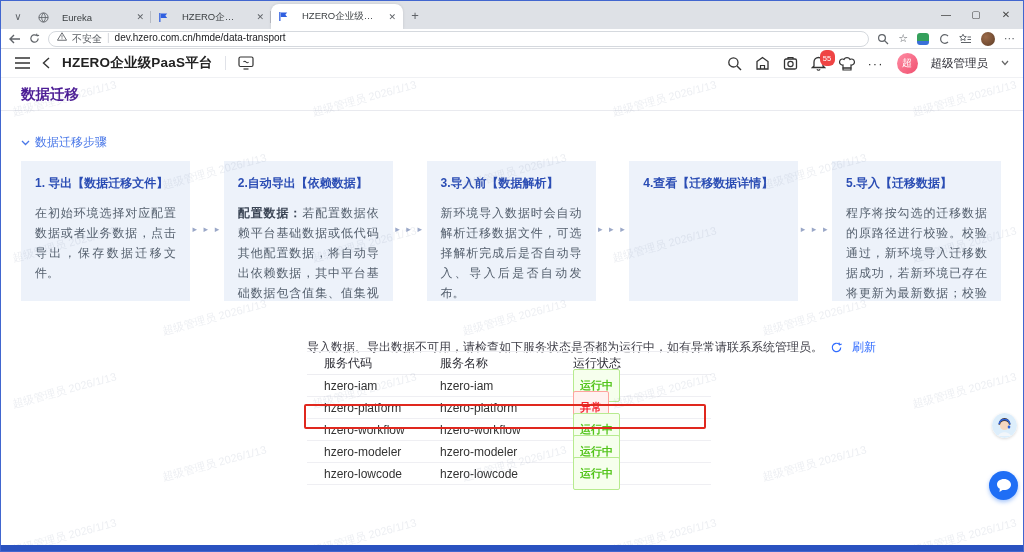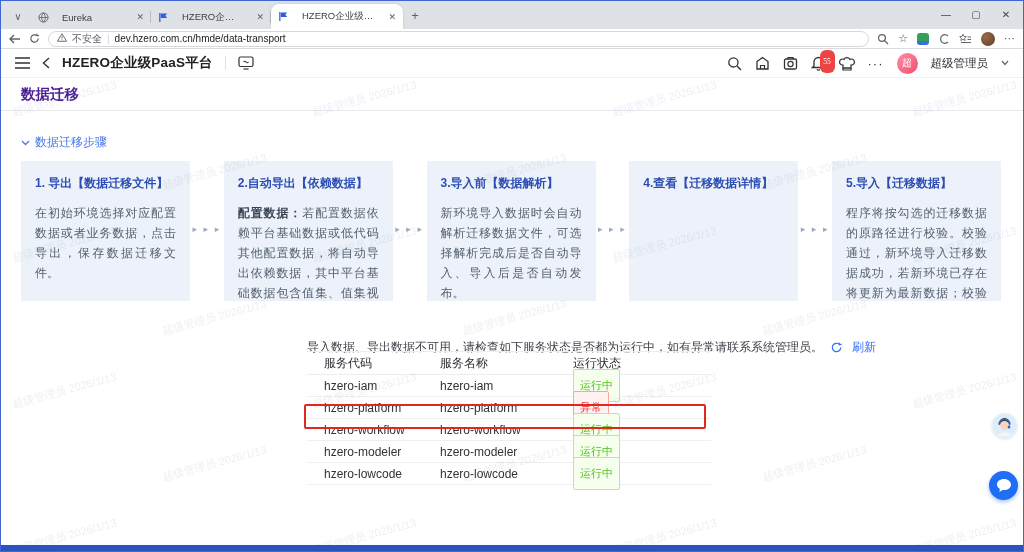--- a/index.html
+++ b/index.html
@@ -15,37 +15,37 @@
   .tab .tab-close { font-size:9px; color:#5f6368; flex:0 0 auto; }
   .tab.active { background:#fff; border-radius:8px 8px 0 0; height:25px; box-shadow:0 0 3px rgba(0,0,0,.12); }
   .tab:not(.active)::after { content:""; position:absolute; right:0; top:6px; height:12px; width:1px; background:#b8bcc4; }
   .tab-fav { width:11px; height:11px; flex:0 0 auto; display:flex; align-items:center; justify-content:center; }
   .newtab-btn { width:24px; height:24px; display:flex; align-items:center; justify-content:center; font-size:13px; color:#5f6368; margin-bottom:2px; }
   .win-controls { position:absolute; right:2px; top:0; height:26px; display:flex; z-index:5; }
   .win-controls span { width:30px; height:26px; display:flex; align-items:center; justify-content:center; font-size:10px; color:#444; }
 
   .urlbar { position:absolute; top:28px; left:0; right:0; height:20px; background:#fff; border-bottom:1px solid #dadce0; display:flex; align-items:center; padding:0 8px; gap:8px; }
   .nav-ic { color:#5f6368; display:flex; align-items:center; }
-  .url-pill { flex:1; height:16px; border:1px solid #d5d9de; border-radius:9px; display:flex; align-items:center; padding:0 8px; gap:5px; font-size:10px; color:#202124; background:#fff; }
+  .url-pill { flex:1; height:16px; border:1px solid #d5d9de; border-radius:9px; display:flex; align-items:flex-start; padding:0 8px; gap:5px; font-size:10px; color:#202124; background:#fff; }
   .warn { color:#80868b; font-size:9px; }
   .sec-label { color:#5f6368; }
   .pill-sep { color:#d0d3d8; }
   .url-icons { display:flex; align-items:center; gap:9px; }
   .url-icons .ic { display:flex; align-items:center; justify-content:center; color:#5f6368; font-size:11px; }
   .ext-ic { width:12px; height:12px; border-radius:3px; background:linear-gradient(180deg,#35a05c 65%,#3a6fd8 65%); }
   .mini-avatar { width:14px; height:14px; border-radius:50%; background:radial-gradient(circle at 35% 35%,#9c6b4a,#5d3c26); }
 
   
   .app-header { position:absolute; top:48px; left:0; right:0; height:29px; background:#fff; display:flex; align-items:center; padding:0 14px; border-bottom:1px solid #f0f1f4; }
   .hdr-left { display:flex; align-items:center; gap:12px; }
   .app-title { font-size:13.5px; font-weight:bold; color:#222; letter-spacing:.2px; }
   .hdr-sep { width:1px; height:14px; background:#e0e2e8; }
   .hdr-right { margin-left:auto; display:flex; align-items:center; gap:13px; }
   .hicon { display:flex; align-items:center; justify-content:center; color:#333; position:relative; }
-  .badge { position:absolute; top:-5px; left:9px; min-width:15px; height:23px; border-radius:6px; background:#ef4444; color:#fff; font-size:7.5px; display:flex; align-items:center; justify-content:center; padding:0 3px;font-family:Liberation Serif, serif; }
+  .badge { position:absolute; top:-5px; left:9px; min-width:15px; height:16px; border-radius:6px; background:#ef4444; color:#fff; font-size:7.5px; display:flex; align-items:center; justify-content:center; padding:0 3px; }
   .user-avatar { width:21px; height:21px; border-radius:50%; background:linear-gradient(135deg,#ff8ea5,#f04f6e); color:#fff; font-size:10px; display:flex; align-items:center; justify-content:center; }
   .user-name { font-size:11.5px; color:#2b2b33; }
   .dots { font-size:13px; color:#333; letter-spacing:1px; }
 
   
   .title-bar { position:absolute; top:77px; left:0; right:0; height:33px; background:#fff; border-bottom:1px solid #e9eaef; display:flex; align-items:center; padding:0 20px; box-shadow:0 1px 2px rgba(0,0,0,.02); }
   .page-title { font-size:14.5px; font-weight:bold; color:#4c1d95; }
   .content { position:absolute; top:110px; left:0; right:0; bottom:6px; background:#fff; }
 
   .steps-toggle { position:absolute; left:20px; top:23px; display:flex; align-items:center; gap:5px; font-size:12px; color:#4a78e8; }
@@ -58,21 +58,21 @@
 
   .notice-row { position:absolute; left:306px; top:228px; display:flex; align-items:center; font-size:12px; color:#3f3f48; white-space:nowrap; }
   .refresh-link { display:flex; align-items:center; gap:10px; margin-left:8px; font-size:12px; }
 
   .svc-table { position:absolute; left:306px; top:240px; width:404px; font-size:12px; }
   .svc-hrow { display:flex; height:24px; align-items:center; border-top:1px solid #ededf1; border-bottom:1px solid #ededf1; color:#2c2c34; font-weight:500; }
   .svc-row { display:flex; height:22px; align-items:center; border-bottom:1px solid #efeff3; color:#333; }
   .c1 { width:133px; padding-left:17px; }
   .c2 { width:133px; }
   .c3 { width:138px; }
-  .status-badge { display:inline-block; font-size:11px; line-height:15px; padding:8px 6px; border-radius:2px; border:1px solid transparent; }
+  .status-badge { display:inline-block; font-size:11px; line-height:15px; padding:8px 6px; border-radius:2px; border:1px solid transparent;font-weight:bold; }
 
   .annotation-box { position:absolute; left:303px; top:403px; width:402px; height:25px; border:2px solid #e0281e; border-radius:2px; z-index:12; pointer-events:none; }
 
   .watermark-layer { position:absolute; top:48px; left:0; right:0; bottom:6px; overflow:hidden; pointer-events:none; z-index:6; }
   .wm { position:absolute; font-size:11px; color:rgba(130,140,165,.15); transform:rotate(-15deg); white-space:nowrap; }
 
   .cs-avatar { position:absolute; left:991px; top:412px; width:25px; height:25px; border-radius:50%; overflow:hidden; z-index:20; box-shadow:0 1px 3px rgba(0,0,0,.15); }
   .chat-btn { position:absolute; left:988px; top:470px; width:29px; height:29px; border-radius:50%; background:#1f6ef5; display:flex; align-items:center; justify-content:center; z-index:20; box-shadow:0 2px 4px rgba(31,110,245,.4); }
 </style>
 </head>

